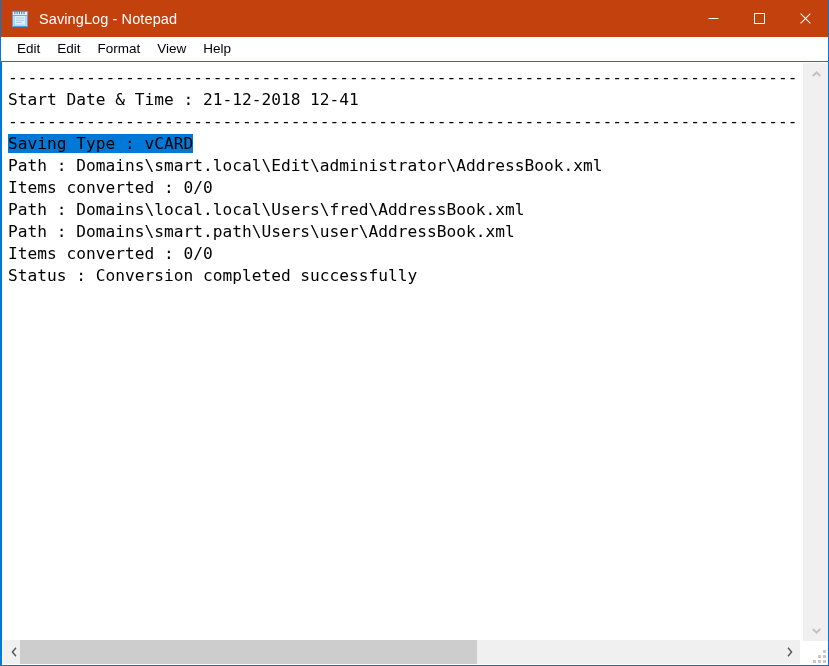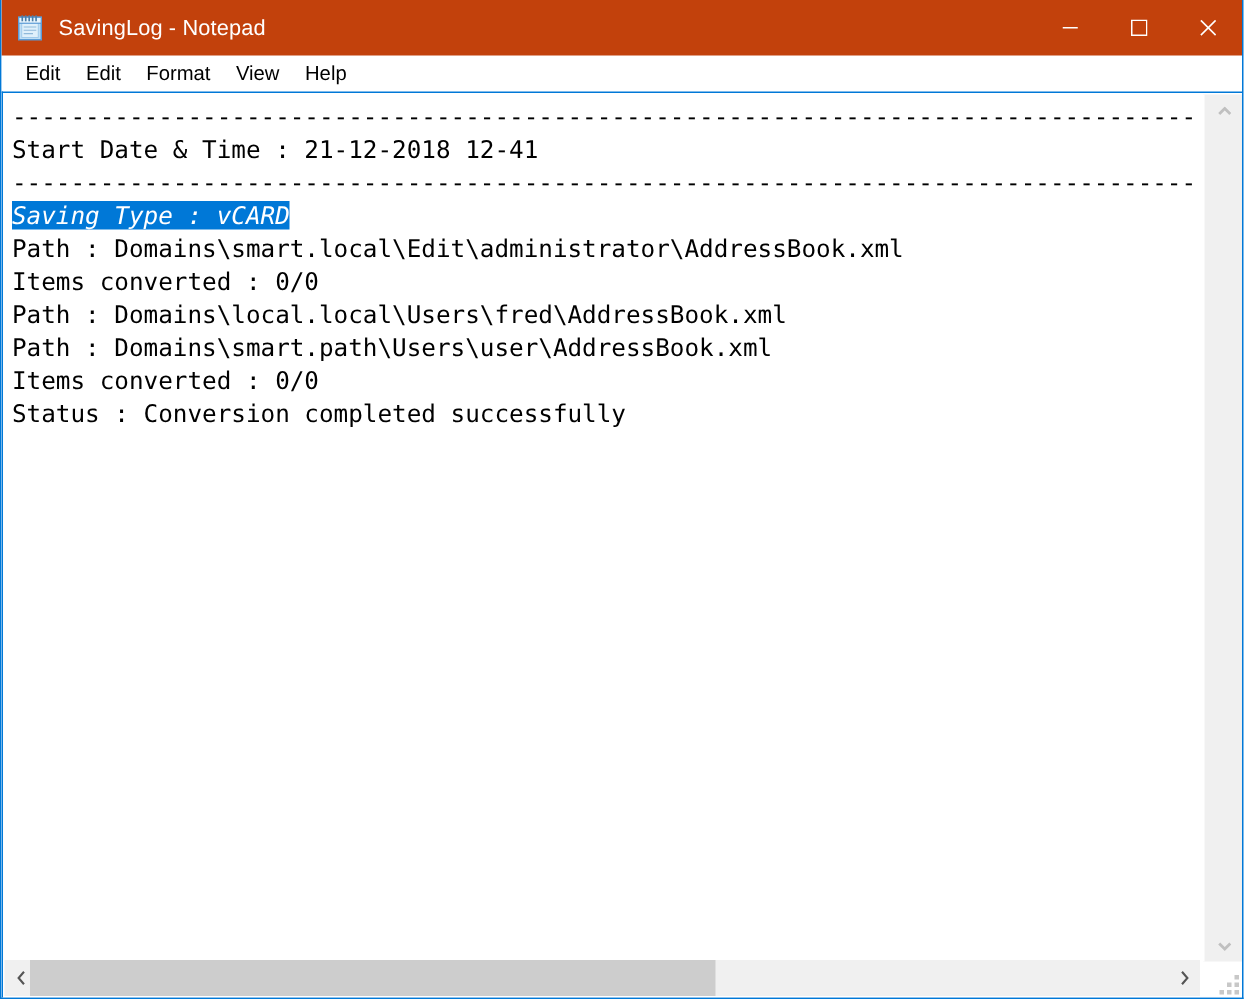--- a/index.html
+++ b/index.html
@@ -122,22 +122,21 @@
     font-size: 16.2px;
     line-height: 22px;
     height: 22px;
     color: #000000;
     white-space: pre;
     padding-left: 5px;
     letter-spacing: 0px;
   }
   .line .sel {
     background: #0078d7;
-    color: #ffffff;
-    font-style: italic;
+    color: #000000;
   }
 
   
   .vscroll {
     position: absolute;
     right: 1px;
     top: 1px;
     width: 27px;
     height: 578px;
     background: #f0f0f0;

